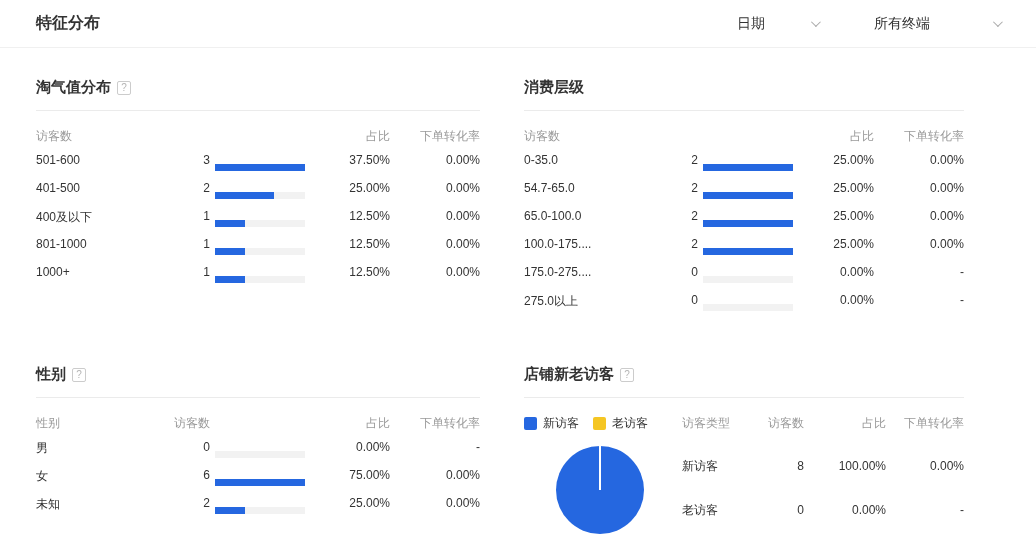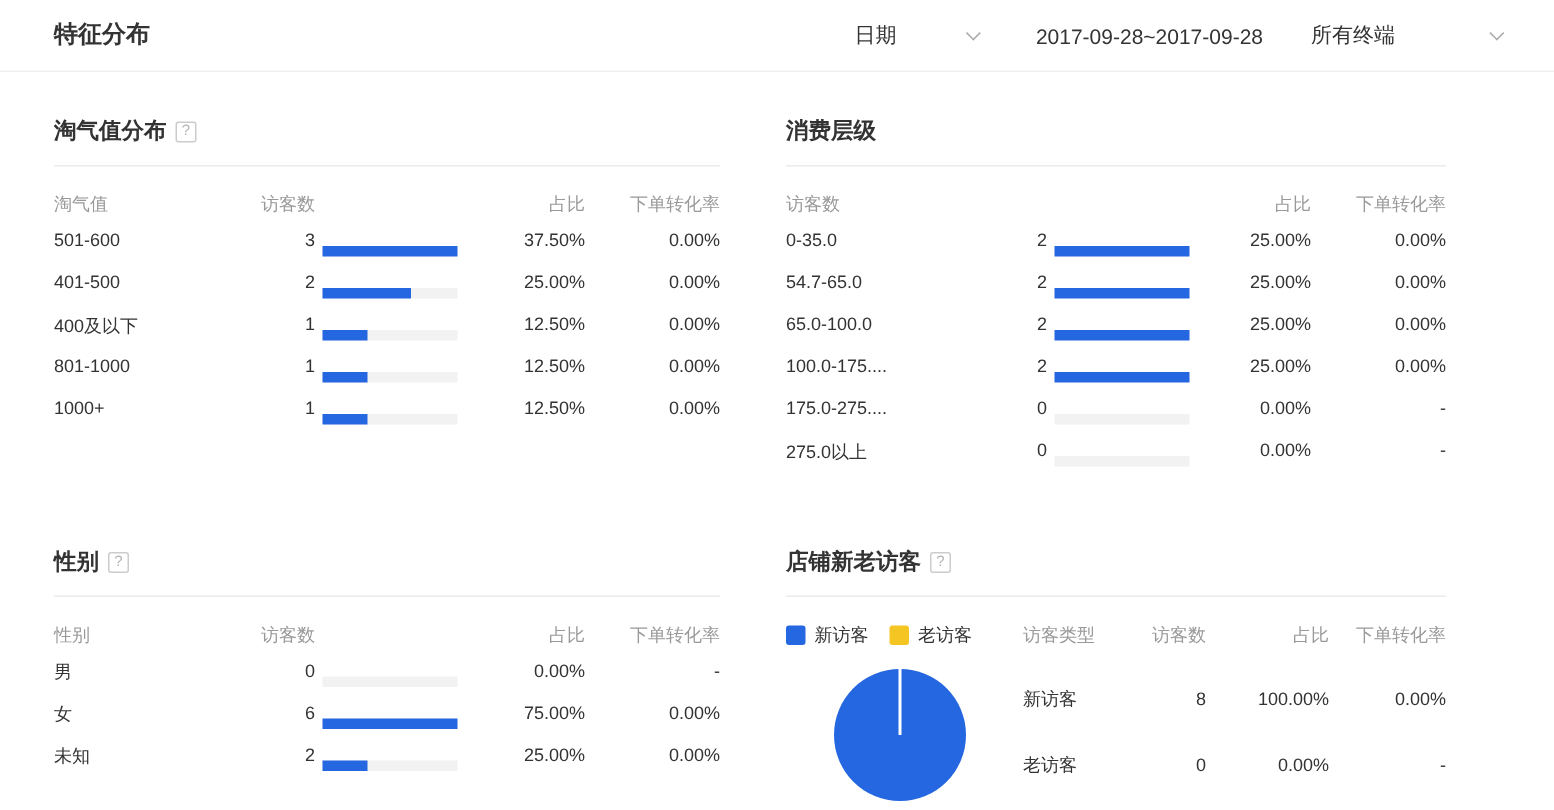--- a/index.html
+++ b/index.html
@@ -8,21 +8,21 @@
 
   
   .top-header { height:48px; display:flex; align-items:center; padding:0 36px;
     border-bottom:1px solid #f0f0f0; }
   .page-title { font-size:16px; font-weight:bold; color:#333; }
   .header-right { margin-left:auto; display:flex; align-items:center; font-size:14px; color:#333; }
   .dropdown { display:flex; align-items:center; cursor:pointer;gap:39px; }
   .caret { width:7px; height:7px; border-right:1px solid #aaa; border-bottom:1px solid #aaa;
     transform:rotate(45deg) translateY(-2px); margin-left:7px; display:inline-block; }
   .date-range { margin-left:40px; cursor:pointer; }
-  .terminal { margin-left:32px; }
+  .terminal { margin-left:56px; }
   .terminal .caret { margin-left:24px; }
 
   
   .panels { display:grid; grid-template-columns:444px 440px; column-gap:80px; row-gap:44px;
     padding:0 36px; margin-top:30px;gap:44px; }
   .panel-head { display:flex; align-items:center; padding-bottom:13px; border-bottom:1px solid #ebebeb; }
   .panel-title { font-size:15px; font-weight:bold; color:#333; }
   .help-icon { width:14px; height:14px; border:1px solid #ccc; border-radius:2px; color:#b5b5b5;
     font-size:10px; line-height:12px; text-align:center; margin-left:6px; cursor:pointer;
     display:inline-block; background:#fff; }
@@ -68,37 +68,35 @@
 </head>
 <body>
 
 <div class="top-header">
   <div class="page-title">特征分布</div>
   <div class="header-right">
     <div class="dropdown">
       <span>日期</span>
       <span class="caret"></span>
     </div>
-    <div class="date-range">2017-09-28~2017-09-28</div>
     <div class="dropdown terminal">
       <span>所有终端</span>
       <span class="caret"></span>
     </div>
   </div>
 </div>
 
 <div class="panels">
 
   <div class="panel">
     <div class="panel-head">
       <span class="panel-title">淘气值分布</span>
       <span class="help-icon"></span>
     </div>
     <div class="thead">
-      <span class="th-label">淘气值</span>
       <span class="th-visitors">访客数</span>
       <span class="th-ratio">占比</span>
       <span class="th-conv">下单转化率</span>
     </div>
     <div class="tbody" id="taoqi-body">
         <div class="row">
           <span class="col-label">501-600</span>
           <span class="col-count">3</span>
           <span class="col-bar">
             <span class="bar-track">

